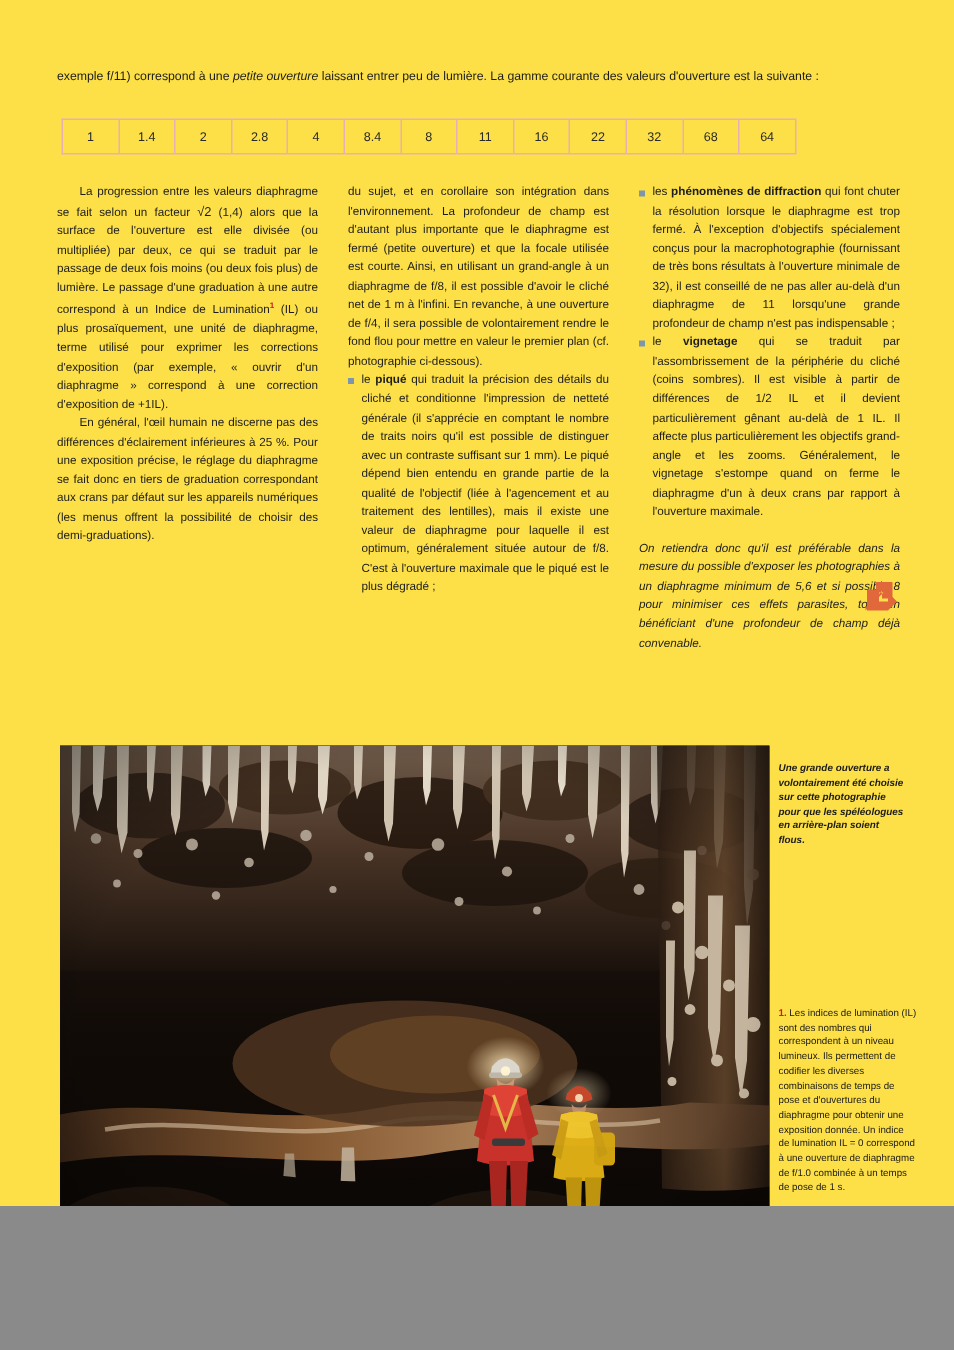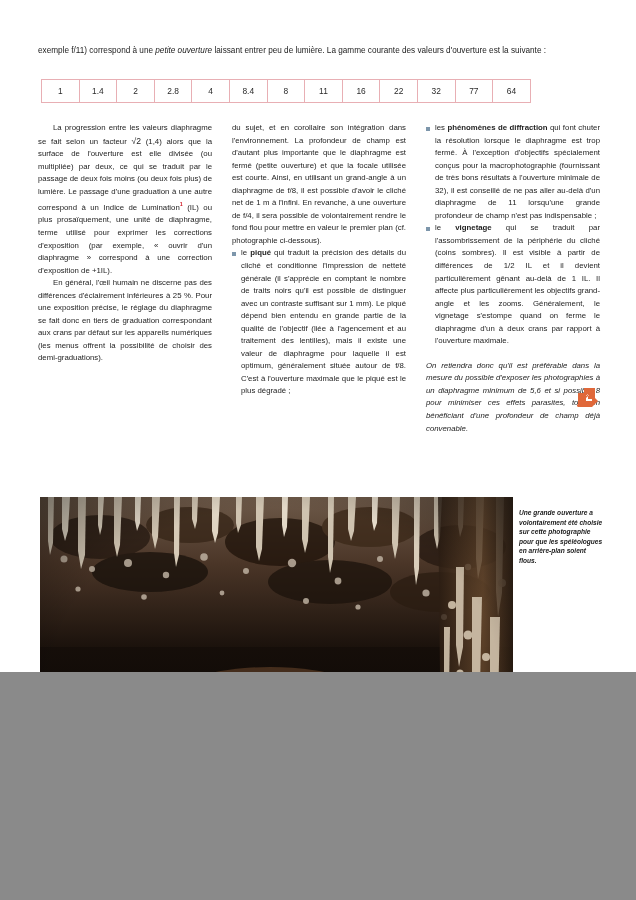--- a/index.html
+++ b/index.html
@@ -6,22 +6,22 @@
   html, body {
     margin: 0; padding: 0;
     background: #8a8a8a;
   }
   body {
     font-family: "Liberation Sans", sans-serif;
   }
   .page {
     position: relative;
     width: 636px;
-    height: 672px;
-    background: #ffffff;
+    height: 804px;
+    background: #fde047;
     overflow: hidden;
   }
 
   
   .intro {
     position: absolute;
     left: 38px;
     top: 43px;
     width: 560px;
     font-size: 8.2px;
@@ -191,21 +191,21 @@
       <div class="aperture-cell">1.4</div>
       <div class="aperture-cell">2</div>
       <div class="aperture-cell">2.8</div>
       <div class="aperture-cell">4</div>
       <div class="aperture-cell">8.4</div>
       <div class="aperture-cell">8</div>
       <div class="aperture-cell">11</div>
       <div class="aperture-cell">16</div>
       <div class="aperture-cell">22</div>
       <div class="aperture-cell">32</div>
-      <div class="aperture-cell">77</div>
+      <div class="aperture-cell">68</div>
       <div class="aperture-cell">64</div>
     </div>
 
   <div class="cols">
 
     <div class="col col1">
       <p><span>La progression entre les valeurs diaphragme se fait selon un facteur </span><span class="sqrt-wrap"><span class="rad">√2</span></span><span> (1,4) alors que la surface de l'ouverture est elle divisée (ou multipliée) par deux, ce qui se traduit par le passage de deux fois moins (ou deux fois plus) de lumière. Le passage d'une graduation à une autre correspond à un Indice de Lumination</span><sup class="sup-note">1</sup><span> (IL) ou plus prosaïquement, une unité de diaphragme, terme utilisé pour exprimer les corrections d'exposition (par exemple, « ouvrir d'un diaphragme » correspond à une correction d'exposition de +1IL).</span></p>
       <p>En général, l'œil humain ne discerne pas des différences d'éclairement inférieures à 25 %. Pour une exposition précise, le réglage du diaphragme se fait donc en tiers de graduation correspondant aux crans par défaut sur les appareils numériques (les menus offrent la possibilité de choisir des demi-graduations).</p>
     </div>
 

